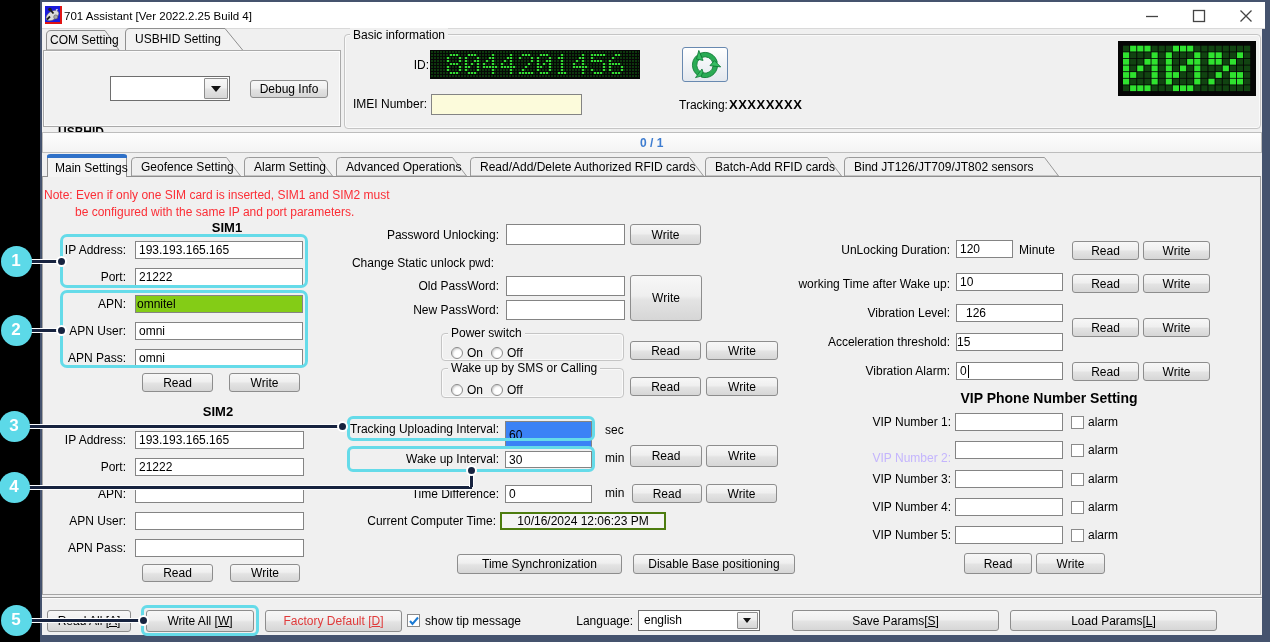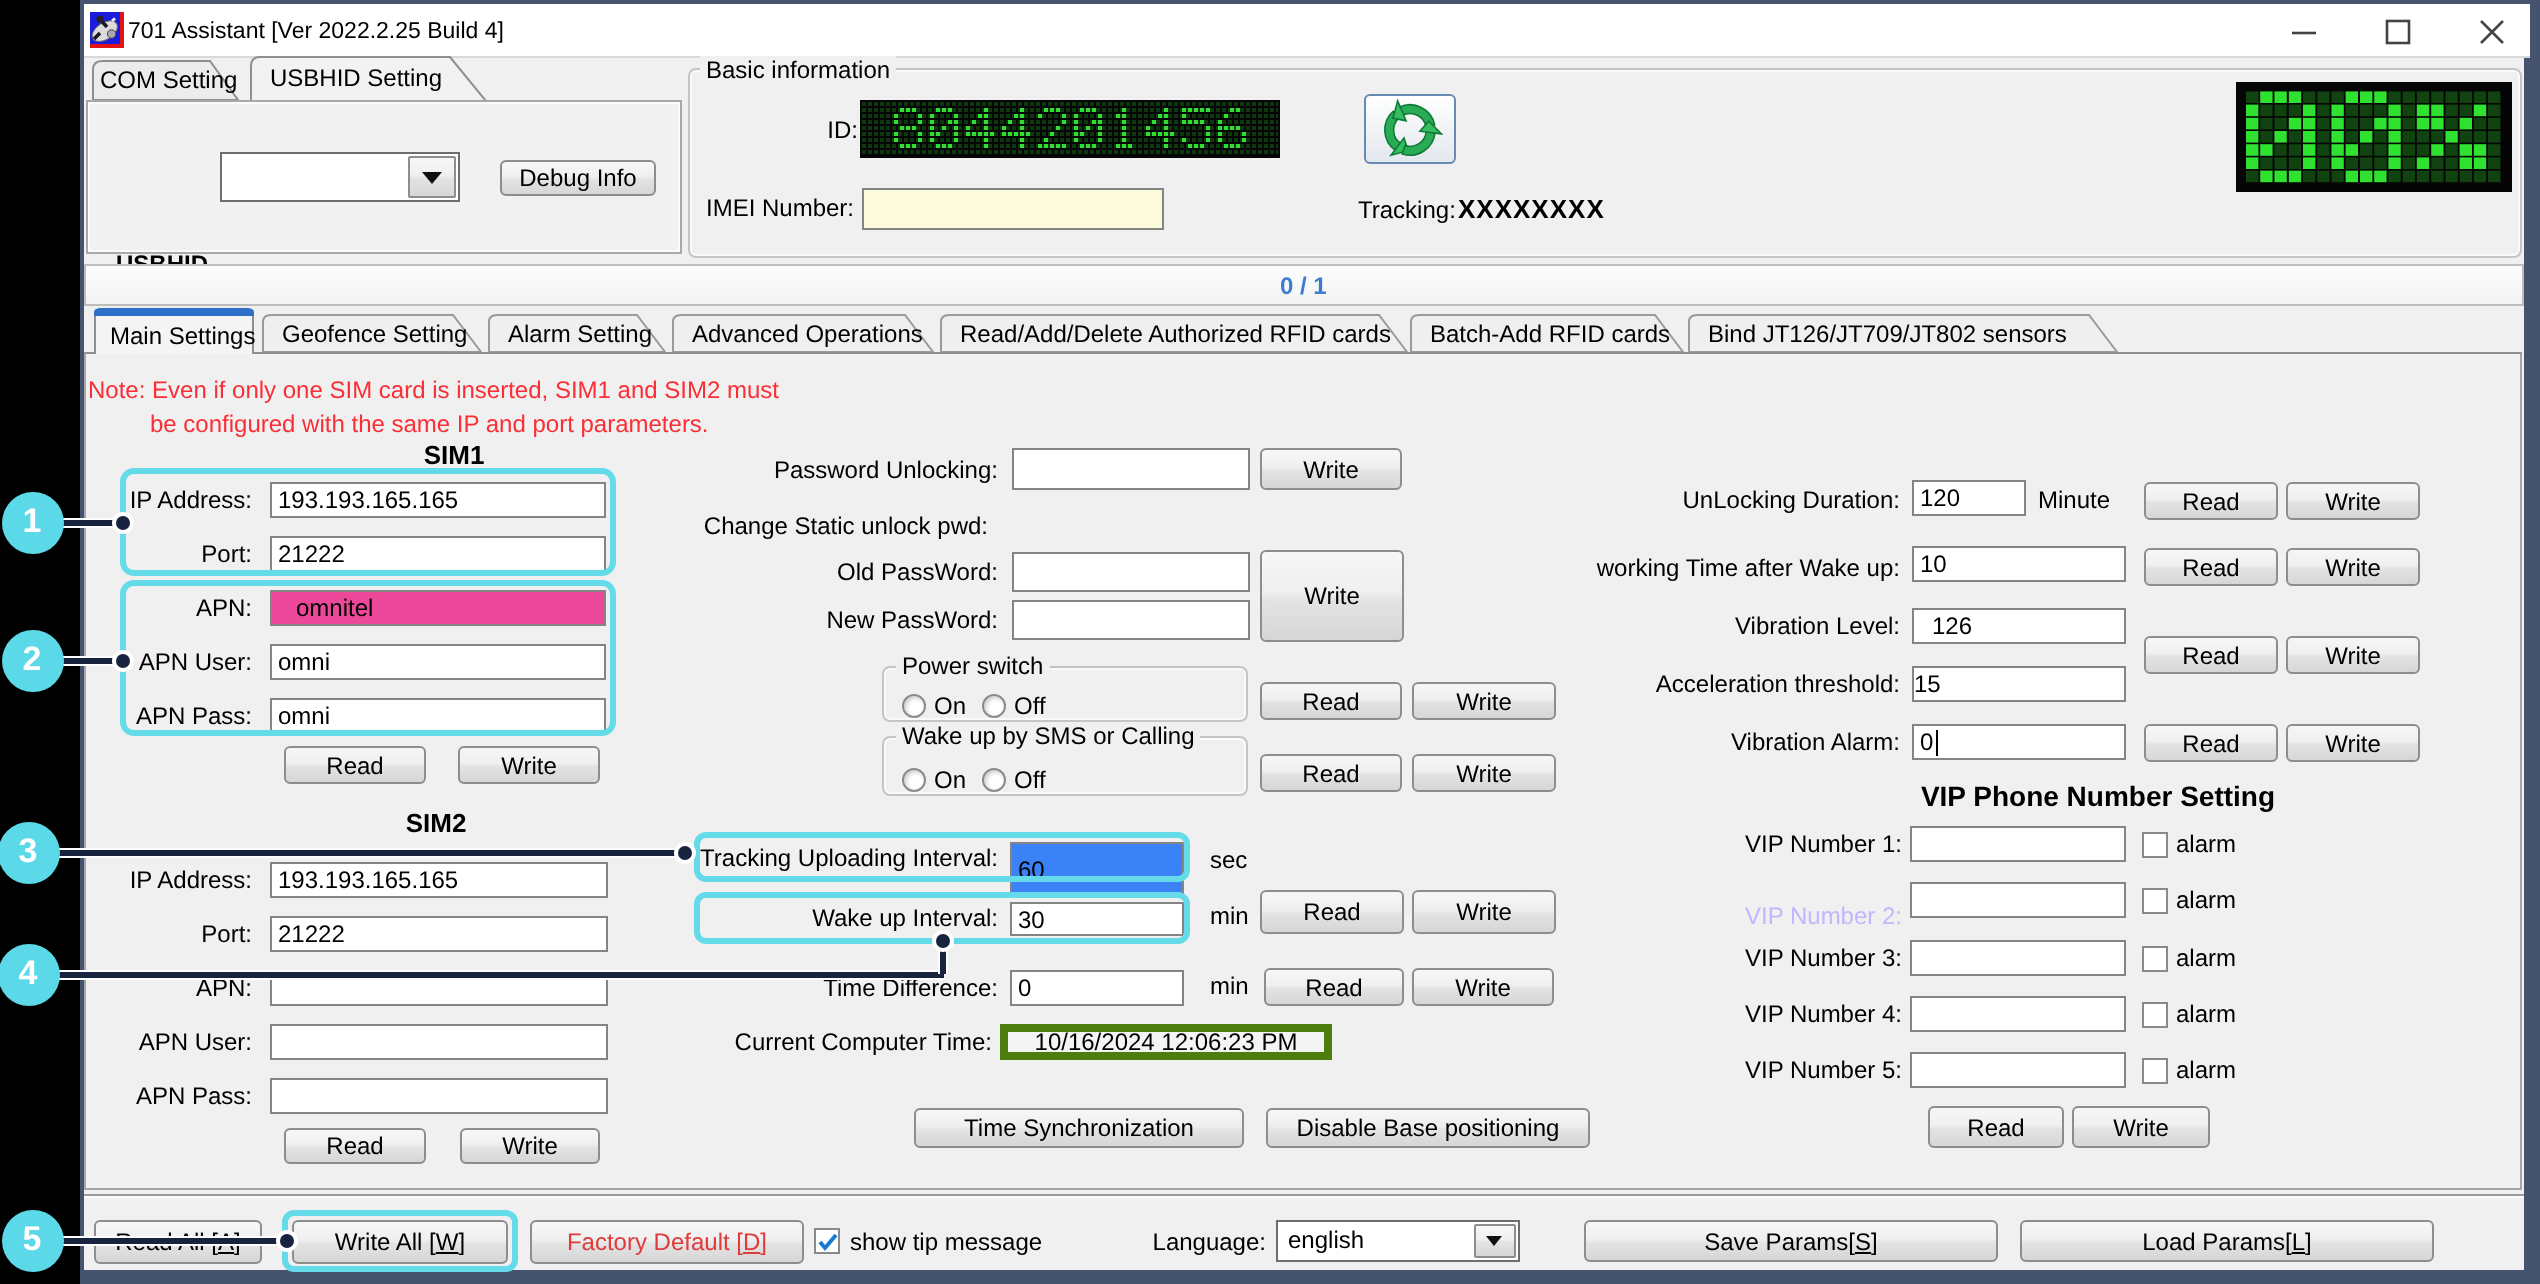--- a/index.html
+++ b/index.html
@@ -404,21 +404,21 @@
 <div class="ab" style="left:42px;top:176px;width:1219px;height:419px;background:#f0f0f0;border:1px solid #a5a5a5;border-top:1px solid #8f8f8f;"></div>
 <div class="ab" style="left:48px;top:176px;width:78px;height:1px;background:#f4f4f4;"></div>
 <div class="ab nw" style="font:12px 'Liberation Sans',sans-serif;left:44px;top:188px;color:#fb2e36;">Note: Even if only one SIM card is inserted, SIM1 and SIM2 must</div>
 <div class="ab nw" style="font:12px 'Liberation Sans',sans-serif;left:75px;top:205px;color:#fb2e36;">be configured with the same IP and port parameters.</div>
 <div class="ab nw" style="font:bold 13px 'Liberation Sans',sans-serif;left:135px;top:220px;color:#000;width:184px;text-align:center;">SIM1</div>
 <div class="ab nw" style="font:12px 'Liberation Sans',sans-serif;right:1144px;top:242px;line-height:16px;color:#000;">IP Address:</div>
 <div class="ab inp" style="left:135px;top:241px;width:168px;height:18px;background:#fff;padding-left:3px;">193.193.165.165</div>
 <div class="ab nw" style="font:12px 'Liberation Sans',sans-serif;right:1144px;top:269px;line-height:16px;color:#000;">Port:</div>
 <div class="ab inp" style="left:135px;top:268px;width:168px;height:18px;background:#fff;padding-left:3px;">21222</div>
 <div class="ab nw" style="font:12px 'Liberation Sans',sans-serif;right:1144px;top:296px;line-height:16px;color:#000;">APN:</div>
-<div class="ab inp" style="left:135px;top:295px;width:168px;height:18px;background:#ec4899;padding-left:12px;">omnitel</div>
+<div class="ab inp" style="left:135px;top:295px;width:168px;height:18px;background:#84cc16;padding-left:1px;">omnitel</div>
 <div class="ab nw" style="font:12px 'Liberation Sans',sans-serif;right:1144px;top:323px;line-height:16px;color:#000;">APN User:</div>
 <div class="ab inp" style="left:135px;top:322px;width:168px;height:18px;background:#fff;padding-left:3px;">omni</div>
 <div class="ab nw" style="font:12px 'Liberation Sans',sans-serif;right:1144px;top:350px;line-height:16px;color:#000;">APN Pass:</div>
 <div class="ab inp" style="left:135px;top:349px;width:168px;height:18px;background:#fff;padding-left:3px;">omni</div>
 <div class="ab btn" style="left:142px;top:373px;width:71px;height:19px;color:#000;font-size:12px;">Read</div>
 <div class="ab btn" style="left:229px;top:373px;width:71px;height:19px;color:#000;font-size:12px;">Write</div>
 <div class="ab nw" style="font:bold 13px 'Liberation Sans',sans-serif;left:135px;top:404px;color:#000;width:166px;text-align:center;">SIM2</div>
 <div class="ab nw" style="font:12px 'Liberation Sans',sans-serif;right:1144px;top:432px;line-height:16px;color:#000;">IP Address:</div>
 <div class="ab inp" style="left:135px;top:431px;width:169px;height:18px;background:#fff;padding-left:3px;">193.193.165.165</div>
 <div class="ab nw" style="font:12px 'Liberation Sans',sans-serif;right:1144px;top:459px;line-height:16px;color:#000;">Port:</div>
@@ -465,21 +465,21 @@
 <div class="ab inp" style="left:505px;top:451px;width:87px;height:17px;background:#fff;padding-left:3px;">30</div>
 <div class="ab nw" style="font:12px 'Liberation Sans',sans-serif;left:605px;top:450px;line-height:16px;color:#000;">min</div>
 <div class="ab btn" style="left:630px;top:445px;width:72px;height:22px;color:#000;font-size:12px;">Read</div>
 <div class="ab btn" style="left:706px;top:445px;width:72px;height:22px;color:#000;font-size:12px;">Write</div>
 <div class="ab nw" style="font:12px 'Liberation Sans',sans-serif;right:771px;top:486px;line-height:16px;color:#000;">Time Difference:</div>
 <div class="ab inp" style="left:505px;top:485px;width:87px;height:18px;background:#fff;padding-left:3px;">0</div>
 <div class="ab nw" style="font:12px 'Liberation Sans',sans-serif;left:605px;top:485px;line-height:16px;color:#000;">min</div>
 <div class="ab btn" style="left:632px;top:484px;width:70px;height:19px;color:#000;font-size:12px;">Read</div>
 <div class="ab btn" style="left:706px;top:484px;width:71px;height:19px;color:#000;font-size:12px;">Write</div>
 <div class="ab nw" style="font:12px 'Liberation Sans',sans-serif;right:774px;top:513px;line-height:16px;color:#000;">Current Computer Time:</div>
-<div class="ab" style="left:500px;top:512px;width:166px;height:18px;border:4px solid #4d7c0f;background:#f4f4f4;display:flex;align-items:center;justify-content:center;font:12px 'Liberation Sans',sans-serif;">10/16/2024 12:06:23 PM</div>
+<div class="ab" style="left:500px;top:512px;width:166px;height:18px;border:2px solid #4d7c0f;background:#f4f4f4;display:flex;align-items:center;justify-content:center;font:12px 'Liberation Sans',sans-serif;">10/16/2024 12:06:23 PM</div>
 <div class="ab btn" style="left:457px;top:554px;width:165px;height:20px;color:#000;font-size:12px;">Time Synchronization</div>
 <div class="ab btn" style="left:633px;top:554px;width:162px;height:20px;color:#000;font-size:12px;">Disable Base positioning</div>
 <div class="ab nw" style="font:12px 'Liberation Sans',sans-serif;right:320px;top:242px;line-height:16px;color:#000;">UnLocking Duration:</div>
 <div class="ab inp" style="left:956px;top:240px;width:57px;height:18px;background:#fff;padding-left:3px;">120</div>
 <div class="ab nw" style="font:12px 'Liberation Sans',sans-serif;left:1019px;top:242px;line-height:16px;color:#000;">Minute</div>
 <div class="ab btn" style="left:1072px;top:241px;width:67px;height:19px;color:#000;font-size:12px;">Read</div>
 <div class="ab btn" style="left:1143px;top:241px;width:67px;height:19px;color:#000;font-size:12px;">Write</div>
 <div class="ab nw" style="font:12px 'Liberation Sans',sans-serif;right:320px;top:276px;line-height:16px;color:#000;">working Time after Wake up:</div>
 <div class="ab inp" style="left:956px;top:273px;width:107px;height:18px;background:#fff;padding-left:3px;">10</div>
 <div class="ab btn" style="left:1072px;top:274px;width:67px;height:19px;color:#000;font-size:12px;">Read</div>

